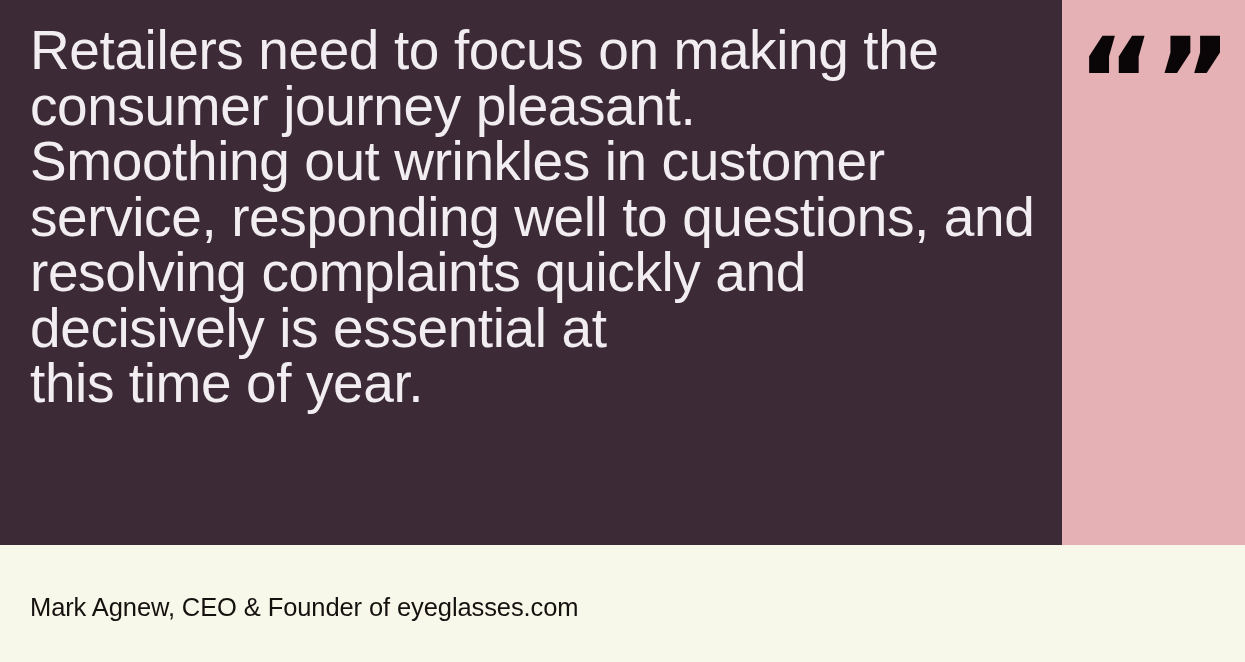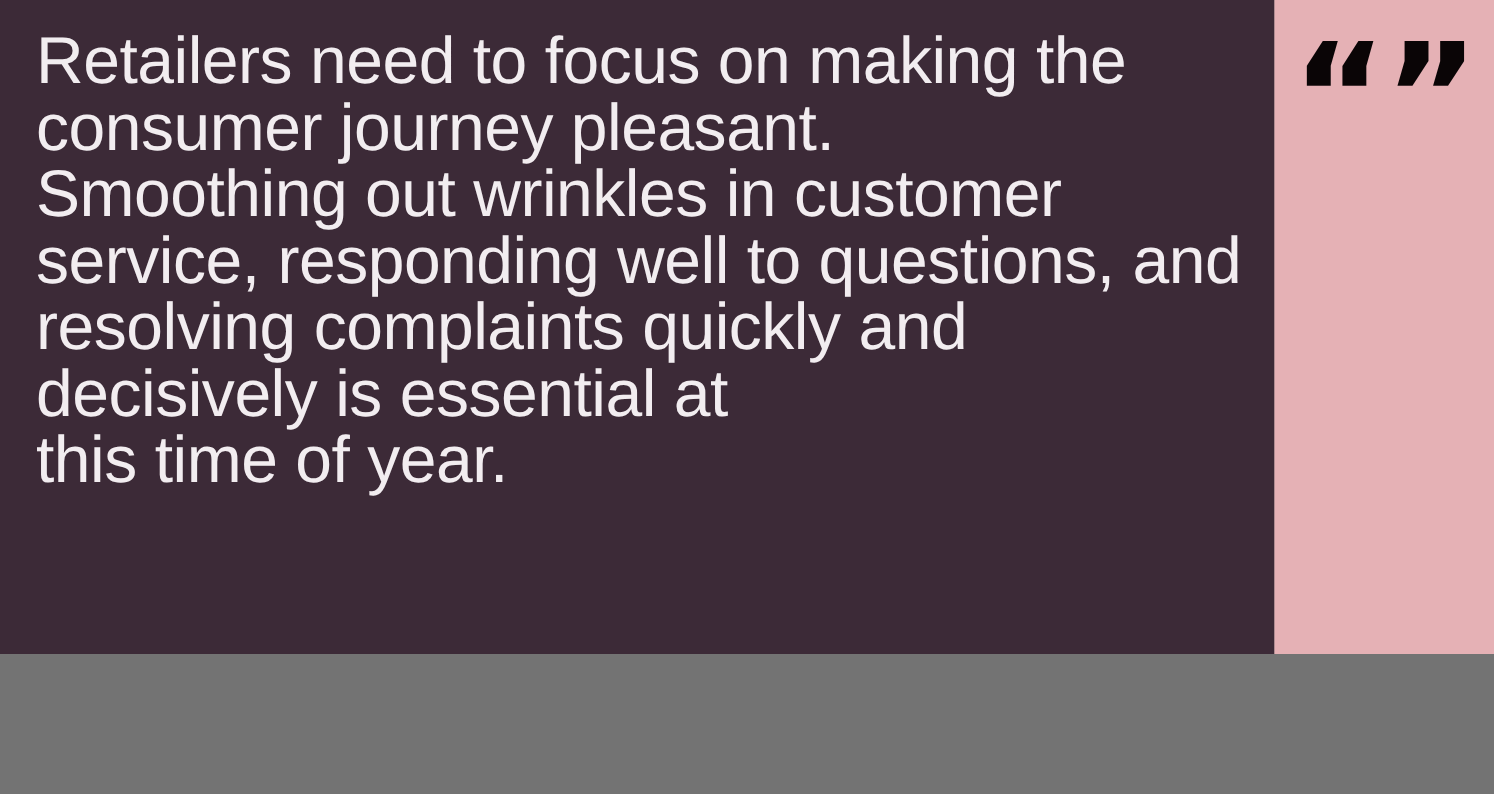--- a/index.html
+++ b/index.html
@@ -10,21 +10,21 @@
     width: 1245px;
     height: 662px;
     background: #f7f8e9;
     font-family: "Liberation Sans", sans-serif;
     overflow: hidden;
   }
   #slide {
     position: relative;
     width: 1245px;
     height: 662px;
-    background: #737373;
+    background: #0f766e;
   }
   
   #quote-panel {
     position: absolute;
     left: 0;
     top: 0;
     width: 1062px;
     height: 545px;
     background: #3c2a37;
     box-sizing: border-box;
@@ -97,14 +97,17 @@
   <div id="quote-panel">
     <p id="quote-text">Retailers need to focus on making the consumer journey pleasant.
 Smoothing out wrinkles in customer service, responding well to questions, and resolving complaints quickly and decisively is essential at
 this time of year.</p>
   </div>
 
   <div id="accent-panel">
     <div id="quote-mark">“”</div>
   </div>
 
+  <div id="attribution-bar">
+    <p id="attribution-text">Mark Agnew, CEO &amp; Founder of eyeglasses.com</p>
+  </div>
 
 </div>
 
 </body></html>

